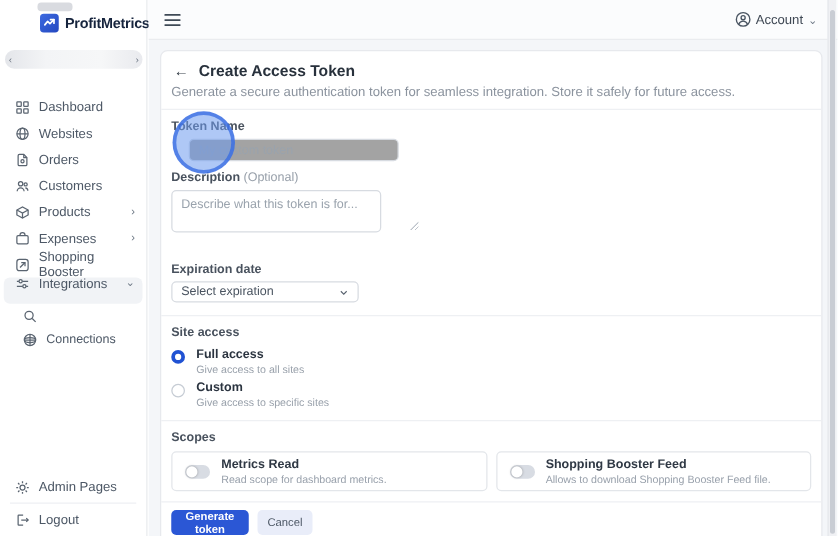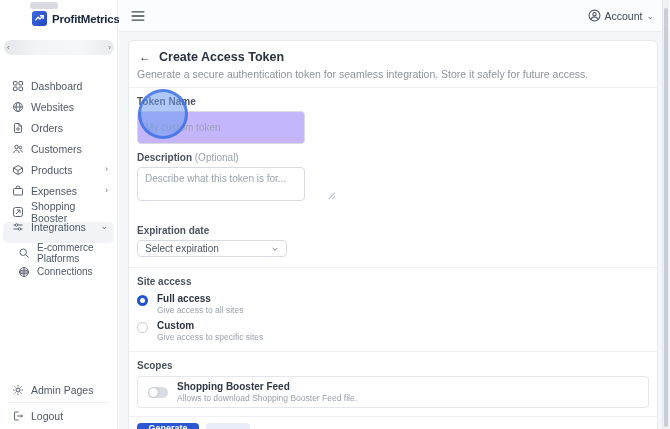--- a/index.html
+++ b/index.html
@@ -33,21 +33,21 @@
   .card { position:absolute; left:9px; top:40px; width:530px; background:#fff; border:1px solid #e7e9ed; border-radius:6px; padding:0 8px 8px 8px; }
   .hr { border-top:1px solid #eef0f3; margin-left:-8px; margin-right:-8px; }
   .card-header { display:flex; align-items:center; gap:6px; margin-top:9px; }
   .back-arrow { font-size:12px; color:#333c46; cursor:pointer; padding:0 2px; }
   .page-title { font-size:12.5px; font-weight:bold; color:#28313c; }
   .page-subtitle { margin-top:4px; font-size:10.5px; color:#8b939e; }
   .hr1 { margin-top:7px; }
 
   .f-label { margin-top:8px; font-size:10px; font-weight:bold; color:#49525e; }
   .f-label .opt { font-weight:normal; color:#98a0aa; }
-  .t-input { margin-top:4px; width:168px; height:33px; border:1px solid #d7dbe1; border-radius:4px; font-size:10px; color:#333; padding:0 7px; font-family:"Liberation Sans",sans-serif; background:#c4b5fd; }
+  .t-input { margin-top:4px; width:168px; height:18px; border:1px solid #d7dbe1; border-radius:4px; font-size:10px; color:#333; padding:0 7px; font-family:"Liberation Sans",sans-serif; background:#a3a3a3;margin-left:14px; }
   .t-input::placeholder, .t-area::placeholder { color:#9aa3ad; }
   .ta-wrap { position:relative; width:200px; margin-top:4px; }
   .t-area { width:168px; height:34px; border:1px solid #d7dbe1; border-radius:4px; font-size:10px; color:#333; padding:5px 7px; resize:none; font-family:"Liberation Sans",sans-serif; background:#fff; display:block; }
   .ta-wrap::after { content:""; position:absolute; right:2px; bottom:2px; width:7px; height:7px;
       background:repeating-linear-gradient(-45deg, transparent 0 1.6px, #bcc2ca 1.6px 2.6px);
       clip-path:polygon(100% 0, 100% 100%, 0 100%); }
   .select-box { margin-top:4px; width:150px; height:17px; border:1px solid #d7dbe1; border-radius:4px; display:flex; align-items:center; padding:0 7px; font-size:10px; color:#4a5460; cursor:pointer; background:#fff; }
   .select-box .sel-chev { margin-left:auto; color:#5a6470; }
   .hr2 { margin-top:10px; } .hr3 { margin-top:9px; } .hr4 { margin-top:8px; }
 
@@ -185,21 +185,20 @@
       <span>Integrations</span>
       <span class="chev">⌄</span>
     </div>
     <div class="nav-item sub">
       <span class="ico">
           <svg width="12" height="12" viewBox="0 0 24 24" fill="none" stroke="currentColor" stroke-width="2">
             <circle cx="10.5" cy="10.5" r="6.5"></circle>
             <path d="M15.5 15.5L21 21"></path>
           </svg>
         </span>
-      <span>E-commerce Platforms</span>
     </div>
     <div class="nav-item sub">
       <span class="ico">
           <svg width="12" height="12" viewBox="0 0 24 24" fill="none" stroke="currentColor" stroke-width="2">
             <circle cx="12" cy="12" r="9"></circle>
             <path d="M3 12h18"></path>
             <path d="M12 3v18"></path>
             <ellipse cx="12" cy="12" rx="9" ry="4"></ellipse>
           </svg>
         </span>
@@ -297,20 +296,29 @@
 
     <div class="hr hr3"></div>
     <div class="f-label">Scopes</div>
 
     <div class="scope-row">
       <div class="scope-card">
         <span class="toggle">
             <span class="knob"></span>
           </span>
         <span>
+          <div class="scope-label">Metrics Read</div>
+          <div class="scope-desc">Read scope for dashboard metrics.</div>
+        </span>
+      </div>
+      <div class="scope-card">
+        <span class="toggle">
+            <span class="knob"></span>
+          </span>
+        <span>
           <div class="scope-label">Shopping Booster Feed</div>
           <div class="scope-desc">Allows to download Shopping Booster Feed file.</div>
         </span>
       </div>
     </div>
 
     <div class="hr hr4"></div>
     <div class="btn-row">
       <button class="btn btn-primary">Generate token</button>
       <button class="btn btn-secondary">Cancel</button>

